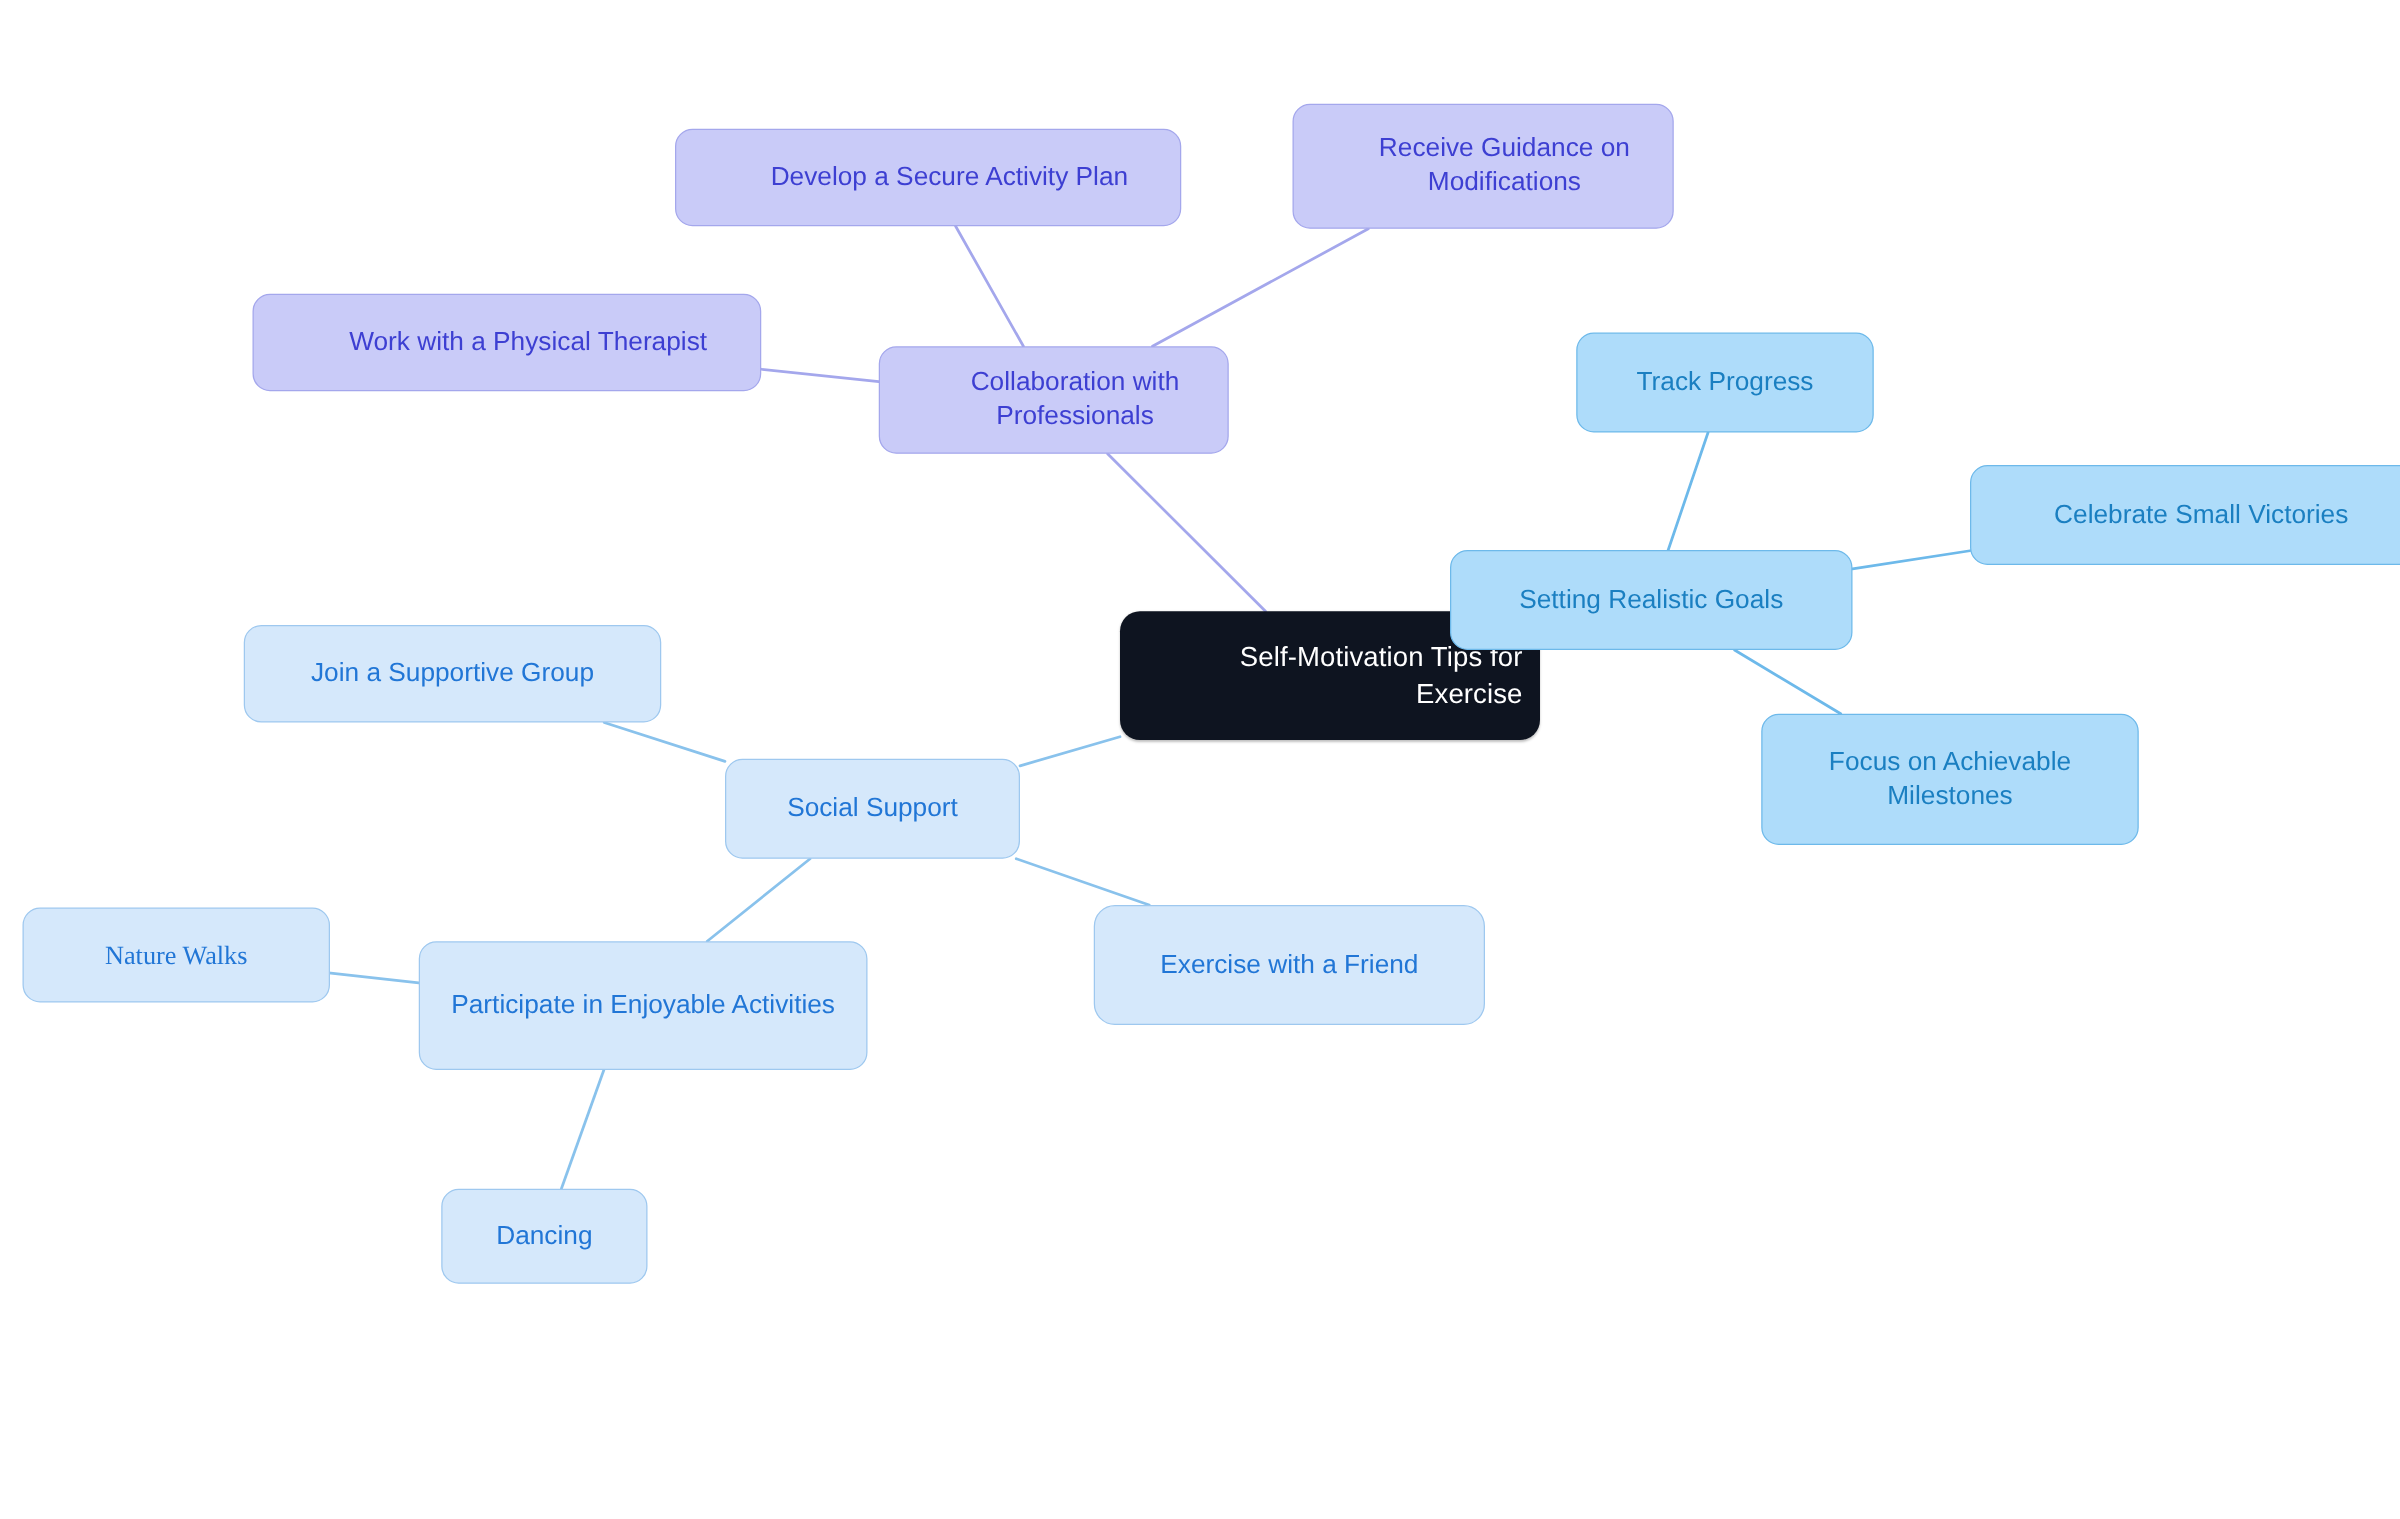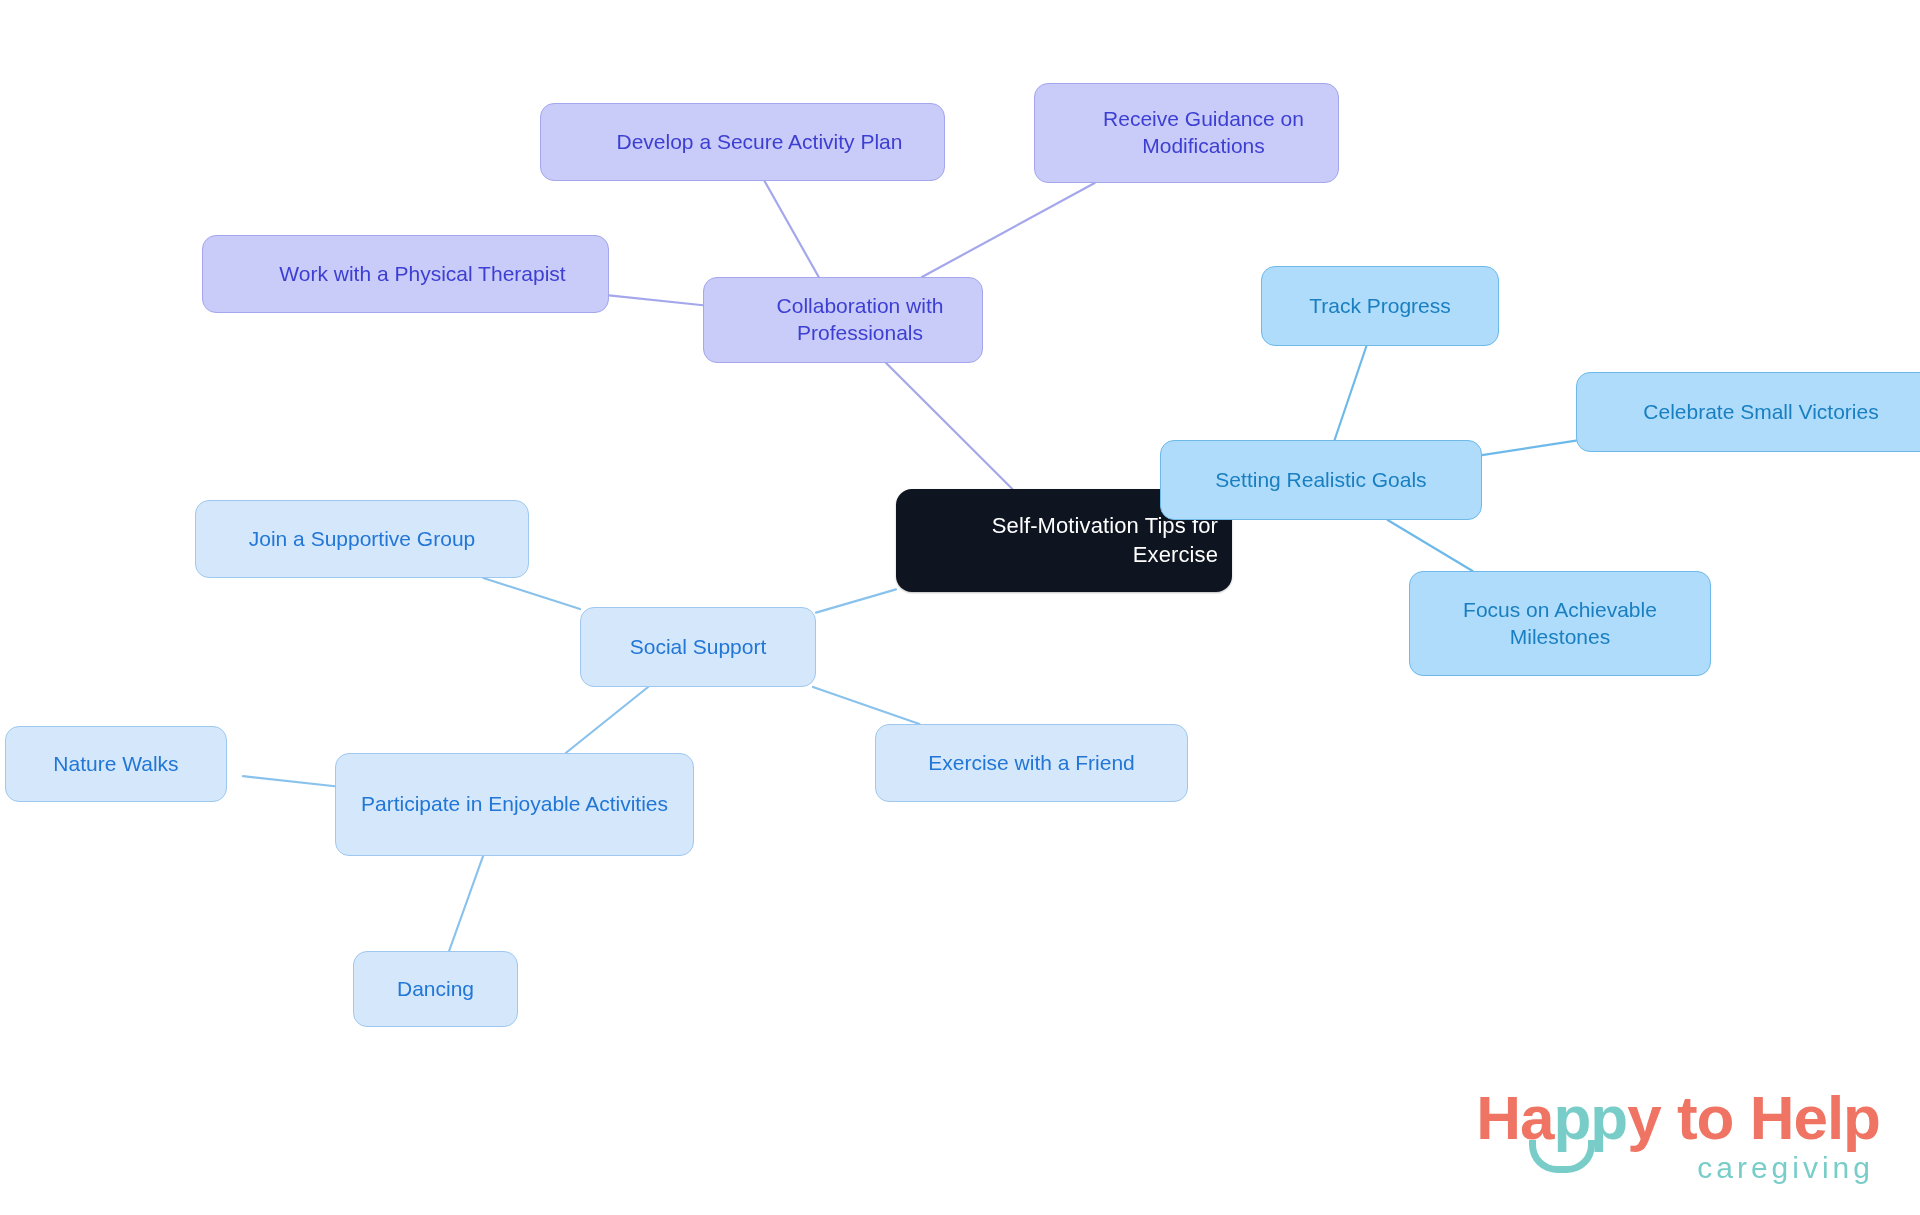--- a/index.html
+++ b/index.html
@@ -134,24 +134,19 @@
       <div class="node purple" style="left: 703px; top: 277px; width: 280px; height: 86px;"><span>Collaboration with Professionals</span></div>
       <div class="node purple" style="left: 540px; top: 103px; width: 405px; height: 78px;"><span>Develop a Secure Activity Plan</span></div>
       <div class="node purple" style="left: 202px; top: 235px; width: 407px; height: 78px;"><span>Work with a Physical Therapist</span></div>
       <div class="node purple" style="left: 1034px; top: 83px; width: 305px; height: 100px;"><span>Receive Guidance on Modifications</span></div>
       <div class="node blue-mid" style="left: 1160px; top: 440px; width: 322px; height: 80px;"><span>Setting Realistic Goals</span></div>
       <div class="node blue-mid" style="left: 1261px; top: 266px; width: 238px; height: 80px;"><span>Track Progress</span></div>
       <div class="node blue-mid" style="left: 1576px; top: 372px; width: 370px; height: 80px;"><span>Celebrate Small Victories</span></div>
       <div class="node blue-mid" style="left: 1409px; top: 571px; width: 302px; height: 105px;"><span>Focus on Achievable Milestones</span></div>
       <div class="node blue-light" style="left: 580px; top: 607px; width: 236px; height: 80px;"><span>Social Support</span></div>
       <div class="node blue-light" style="left: 195px; top: 500px; width: 334px; height: 78px;"><span>Join a Supportive Group</span></div>
-      <div class="node blue-light" style="left: 875px; top: 724px; width: 313px; height: 78px;"><span>Exercise with a Friend</span></div>
+      <div class="node blue-light" style="left: 875px; top: 724px; width: 313px; height: 96px; border-radius: 17px;"><span>Exercise with a Friend</span></div>
       <div class="node blue-light" style="left: 335px; top: 753px; width: 359px; height: 103px;"><span>Participate in Enjoyable Activities</span></div>
-      <div class="node blue-light" style="left: 5px; top: 726px; width: 222px; height: 76px;"><span>Nature Walks</span></div>
+      <div class="node blue-light" style="left: 18px; top: 726px; width: 246px; height: 76px; font-family: Liberation Serif, serif;"><span>Nature Walks</span></div>
       <div class="node blue-light" style="left: 353px; top: 951px; width: 165px; height: 76px;"><span>Dancing</span></div>
     </div>
 
-  <div id="logo">
-    <div class="logo-main"><span class="coral">Ha</span><span class="teal">pp</span><span class="coral">y</span><span class="coral"> to Help</span></div>
-    <div class="smile"></div>
-    <div class="logo-sub">caregiving</div>
-  </div>
 </div>
 
 </body></html>

